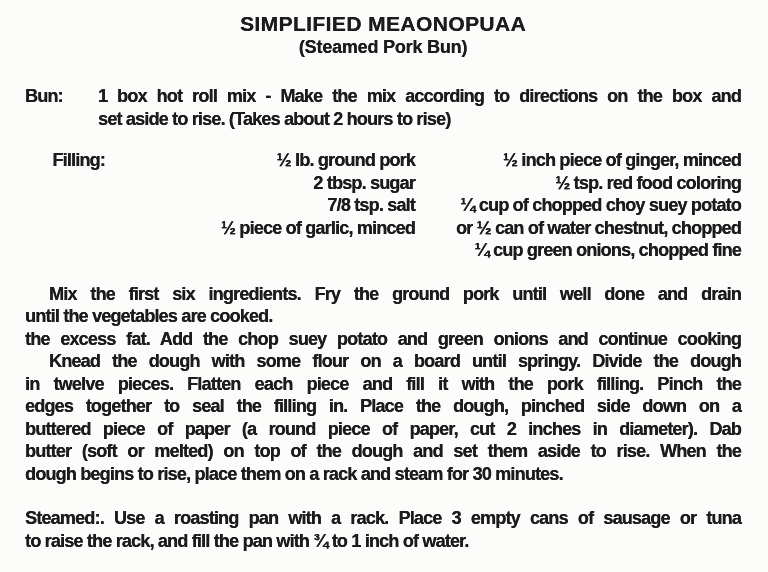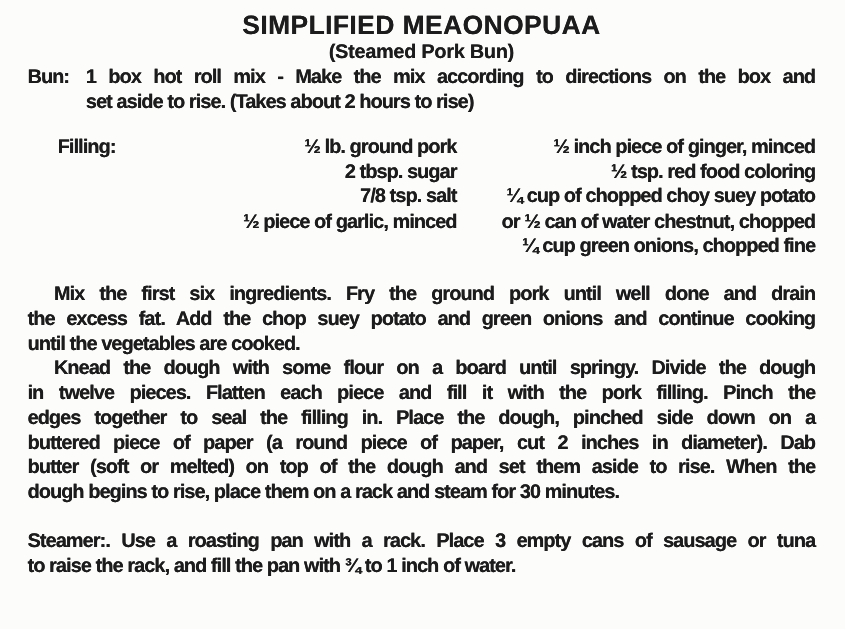--- a/index.html
+++ b/index.html
@@ -18,28 +18,28 @@
     line-height:22.5px;
     text-shadow:0.2px 0 0 currentColor;
   }
   .page{
     width:768px;height:572px;
     padding:12px 27px 0 25px; 
   }
   
   .titleblock{text-align:center;}
   .title{
-    font-size:24px;line-height:24px;letter-spacing:0.4px;
+    font-size:21px;line-height:24px;letter-spacing:0.4px;
   }
   .subtitle{
     font-size:18px;line-height:22px;letter-spacing:-0.2px;
   }
   
   .hang{display:flex;align-items:flex-start;}
-  .bun{}
+  .bun{margin-top:27px;gap:20px;}
   .bun .label{width:53px;flex-shrink:0;}
   .bun .body{flex:1;}
   .filling{margin-top:19px;text-align:right;}
   .filling .label{width:80px;flex-shrink:0;}
   .filling .cols{flex:1;display:flex;}
   .filling .col.left{width:310px;flex-shrink:0;}
   .filling .col.right{flex:1;}
   .filling .col.right .ln:nth-child(4){padding-left:6px;}
   
   .para.p1{margin-top:21px;}
@@ -80,31 +80,31 @@
         <div class="ln">½ tsp. red food coloring</div>
         <div class="ln">¼ cup of chopped choy suey potato</div>
         <div class="ln">or ½ can of water chestnut, chopped</div>
         <div class="ln">¼ cup green onions, chopped fine</div>
       </div>
     </div>
   </section>
 
   <section class="para p1">
     <div class="ln jl indent">Mix the first six ingredients. Fry the ground pork until well done and drain</div>
+    <div class="ln">until the vegetables are cooked.</div>
     <div class="ln jl">the excess fat. Add the chop suey potato and green onions and continue cooking</div>
-    <div class="ln">until the vegetables are cooked.</div>
   </section>
 
   <section class="para p2">
     <div class="ln jl indent">Knead the dough with some flour on a board until springy. Divide the dough</div>
     <div class="ln jl">in twelve pieces.  Flatten each piece and fill it with the pork filling. Pinch the</div>
     <div class="ln jl">edges together to seal the filling in. Place the dough, pinched side down on a</div>
     <div class="ln jl">buttered piece of paper (a round piece of paper, cut 2 inches in diameter). Dab</div>
     <div class="ln jl">butter (soft or melted) on top of the dough and set them aside to rise. When the</div>
     <div class="ln">dough begins to rise, place them on a rack and steam for 30 minutes.</div>
   </section>
 
   <section class="para steamer">
-    <div class="ln jl"><span>Steamer:.</span> <span>Use a roasting pan with a rack. Place 3 empty cans of sausage or tuna</span></div>
+    <div class="ln jl"><span>Steamed:.</span> <span>Use a roasting pan with a rack. Place 3 empty cans of sausage or tuna</span></div>
     <div class="ln">to raise the rack, and fill the pan with ¾ to 1 inch of water.</div>
   </section>
 
 </div>
 
 </body></html>

